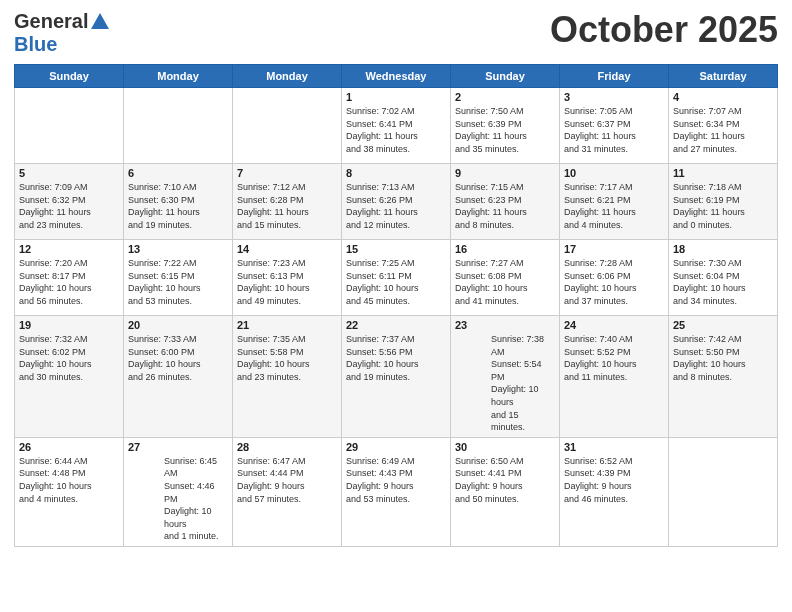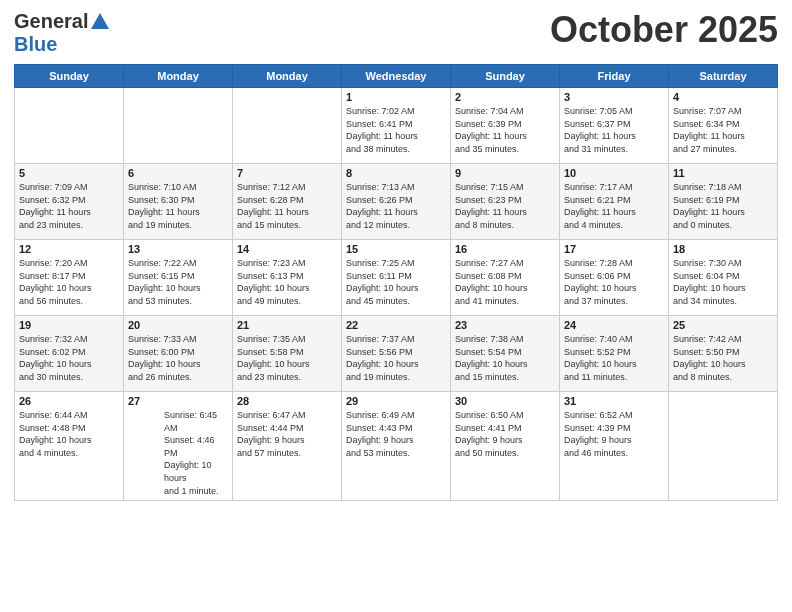--- a/index.html
+++ b/index.html
@@ -127,21 +127,21 @@
           <td class="empty-cell"></td>
           <td>
             <span class="day-num">1</span>
             <div class="day-info" style="white-space: pre-line;">Sunrise: 7:02 AM
 Sunset: 6:41 PM
 Daylight: 11 hours
 and 38 minutes.</div>
           </td>
           <td>
             <span class="day-num">2</span>
-            <div class="day-info" style="white-space: pre-line;">Sunrise: 7:04 AM
+            <div class="day-info" style="white-space: pre-line;">Sunrise: 7:50 AM
 Sunset: 6:39 PM
 Daylight: 11 hours
 and 35 minutes.</div>
           </td>
           <td>
             <span class="day-num">3</span>
             <div class="day-info" style="white-space: pre-line;">Sunrise: 7:05 AM
 Sunset: 6:37 PM
 Daylight: 11 hours
 and 31 minutes.</div>
@@ -280,21 +280,21 @@
           </td>
           <td>
             <span class="day-num">22</span>
             <div class="day-info" style="white-space: pre-line;">Sunrise: 7:37 AM
 Sunset: 5:56 PM
 Daylight: 10 hours
 and 19 minutes.</div>
           </td>
           <td>
             <span class="day-num">23</span>
-            <div class="day-info" style="white-space: pre-line;">Sunrise: 7:38 AM
+            <div class="day-info" style="white-space: pre-line; margin-left: 36px;">Sunrise: 7:38 AM
 Sunset: 5:54 PM
 Daylight: 10 hours
 and 15 minutes.</div>
           </td>
           <td>
             <span class="day-num">24</span>
             <div class="day-info" style="white-space: pre-line;">Sunrise: 7:40 AM
 Sunset: 5:52 PM
 Daylight: 10 hours
 and 11 minutes.</div>

